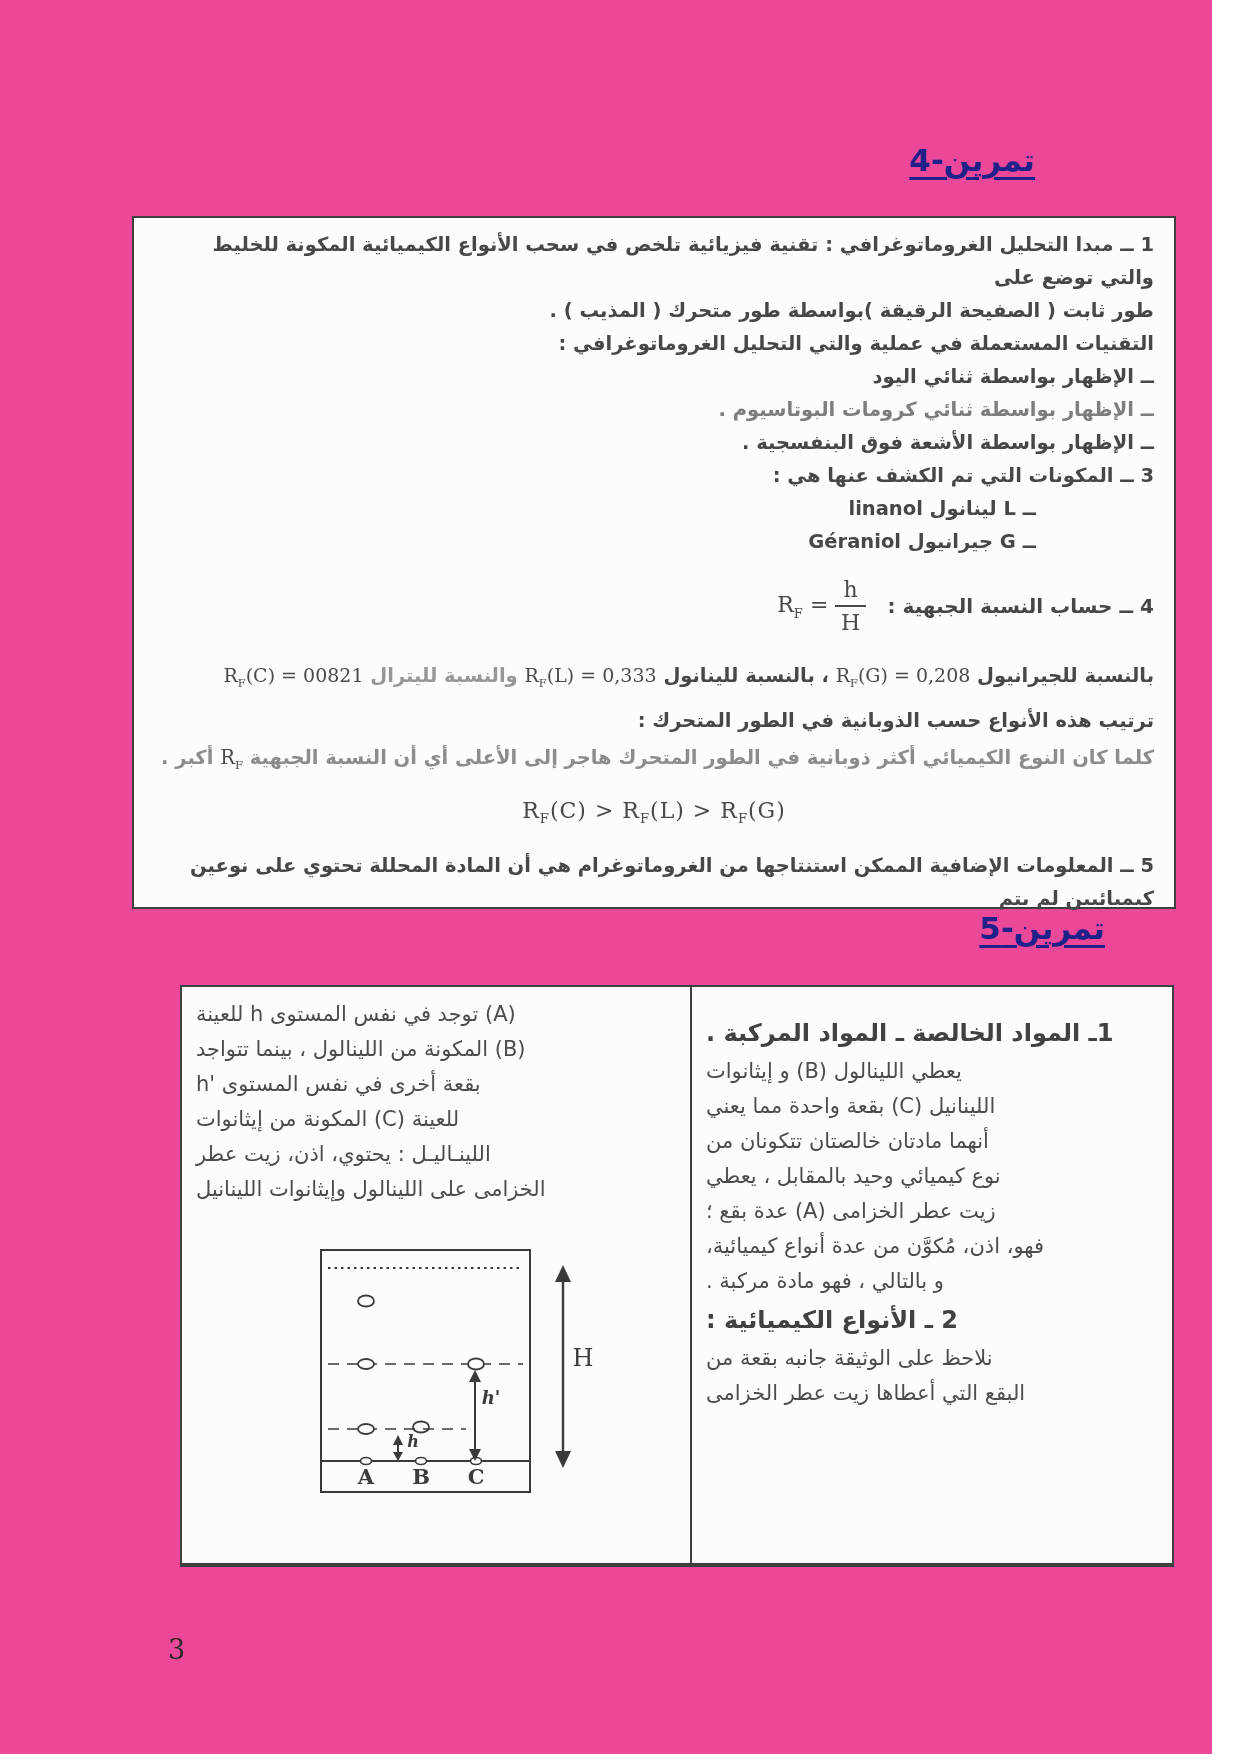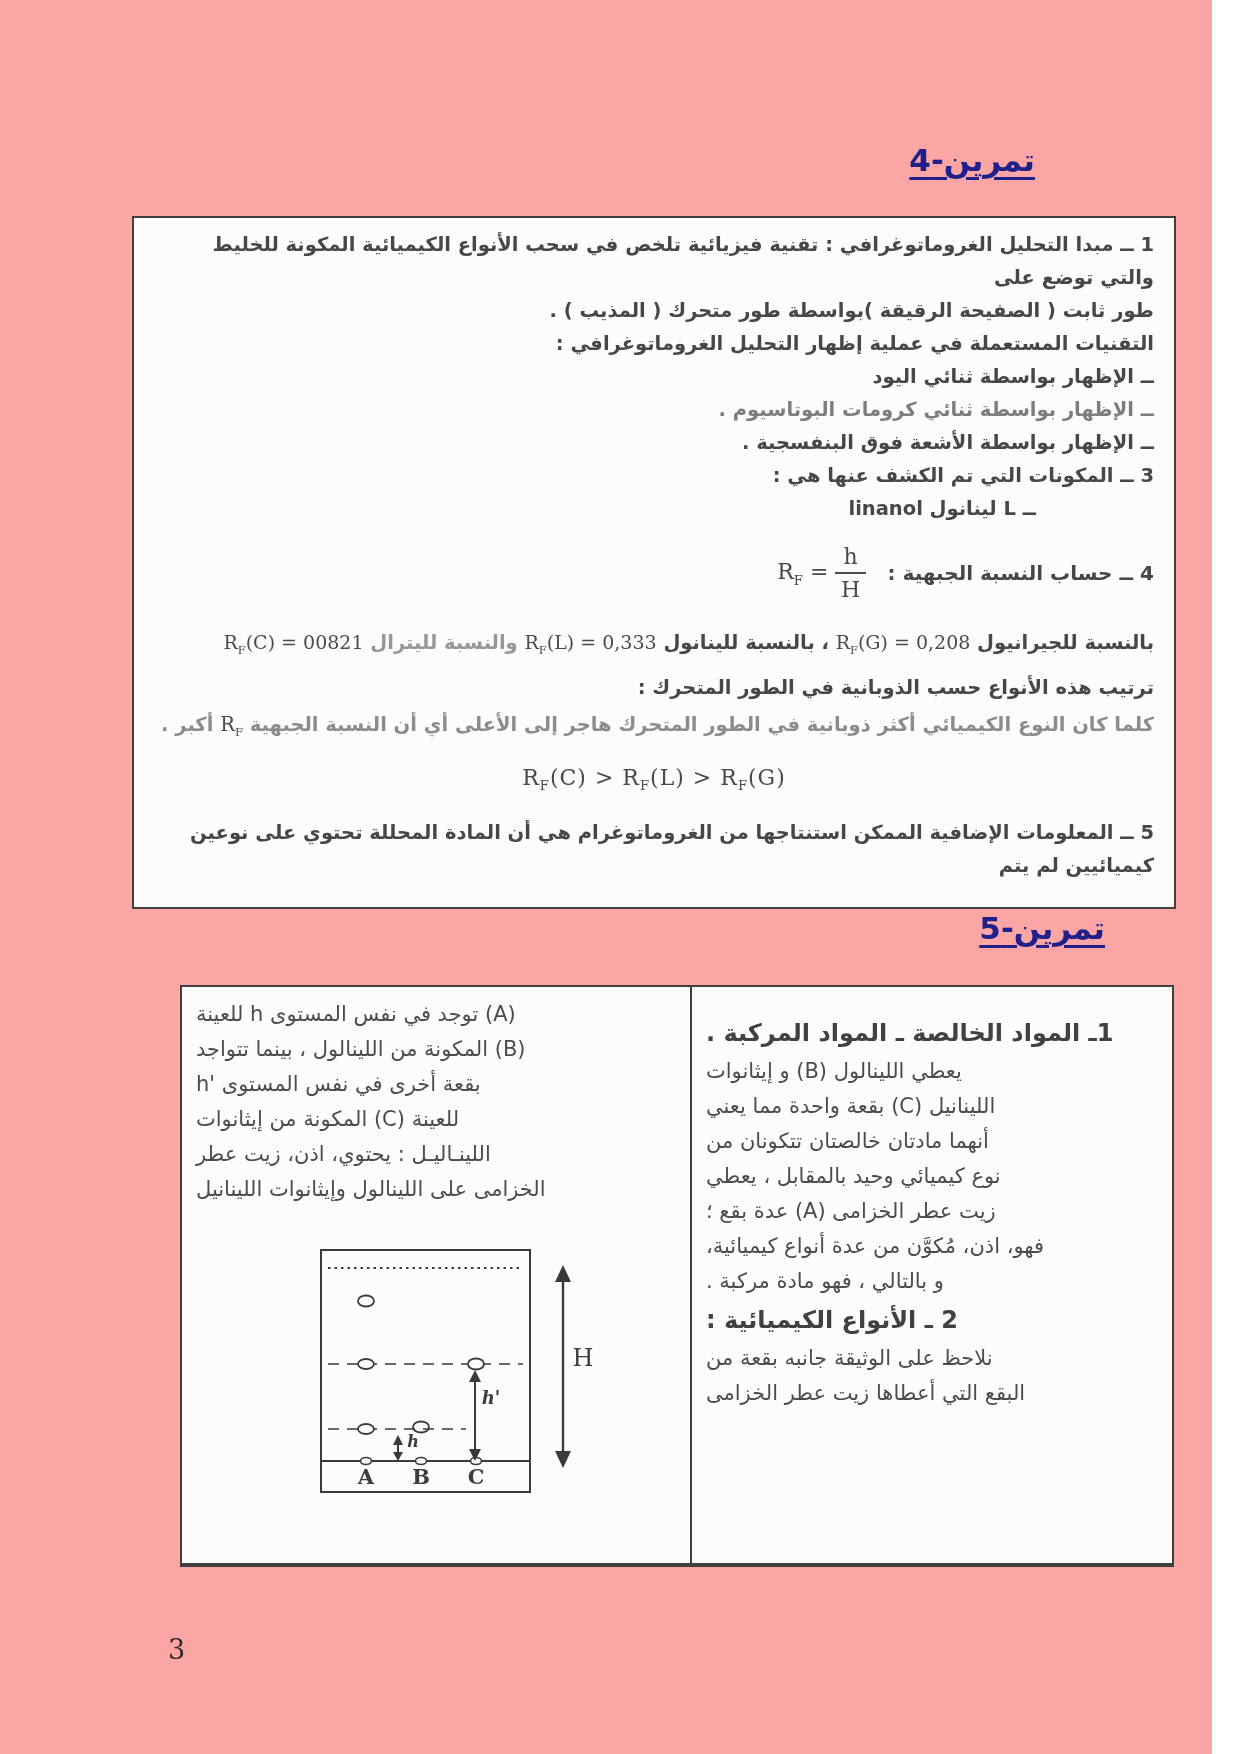--- a/index.html
+++ b/index.html
@@ -1,16 +1,16 @@
 <!DOCTYPE html>
 <html lang="ar"><head>
 <meta charset="utf-8">
 <style>
   html,body{margin:0;padding:0;background:#ffffff;}
-  .page{position:relative;width:1212px;height:1754px;background:#fca5a5;
+  .page{position:relative;width:1212px;height:1754px;background:#ec4899;
         font-family:"DejaVu Sans",sans-serif;overflow:hidden;}
 
   
   .ex-title{position:absolute;margin:0;direction:rtl;color:#20208a;
             font-size:31px;font-weight:bold;
             text-decoration:underline;text-decoration-thickness:3px;text-underline-offset:6px;}
   .t4{right:177px;top:142px;}
   .t5{right:107px;top:910px;text-align:right;}
 
   
@@ -65,26 +65,27 @@
 </head>
 <body>
 
 <div class="page">
 
   <h1 class="ex-title t4" dir="rtl">تمرين-4</h1>
 
   <div class="box box1">
     <p class="ln">1 ــ مبدا التحليل الغروماتوغرافي : تقنية فيزيائية تلخص في سحب الأنواع الكيميائية المكونة للخليط والتي توضع على</p>
     <p class="ln">طور ثابت ( الصفيحة الرقيقة )بواسطة طور متحرك ( المذيب ) .</p>
-    <p class="ln">التقنيات المستعملة في عملية إظهار التحليل الغروماتوغرافي :</p>
+    <p class="ln">التقنيات المستعملة في عملية والتي التحليل الغروماتوغرافي :</p>
     <p class="ln">ــ الإظهار بواسطة ثنائي اليود</p>
     <p class="ln lighter">ــ الإظهار بواسطة ثنائي كرومات البوتاسيوم .</p>
     <p class="ln">ــ الإظهار بواسطة الأشعة فوق البنفسجية .</p>
     <p class="ln">3 ــ المكونات التي تم الكشف عنها هي :</p>
     <p class="ln indent">ــ L لينانول linanol</p>
+    <p class="ln indent">ــ G جيرانيول Géraniol</p>
 
     <div class="formula-row">
       <span class="ar">4 ــ حساب النسبة الجبهية :</span>
       <span class="math"><span>R</span><sub>F</sub>
         <span>=</span>
         <span class="frac"><span class="num">h</span><span class="den">H</span></span>
       </span>
     </div>
 
     <p class="ln rfvals"><span>بالنسبة للجيرانيول </span><span class="math"><span>R</span><sub>F</sub><span>(G) = 0,208</span></span><span> ، بالنسبة للينانول </span><span class="math"><span>R</span><sub>F</sub><span>(L) = 0,333</span></span><span class="faded"> والنسبة لليترال </span><span class="math faded"><span>R</span><sub>F</sub><span>(C) = 00821</span></span></p>

